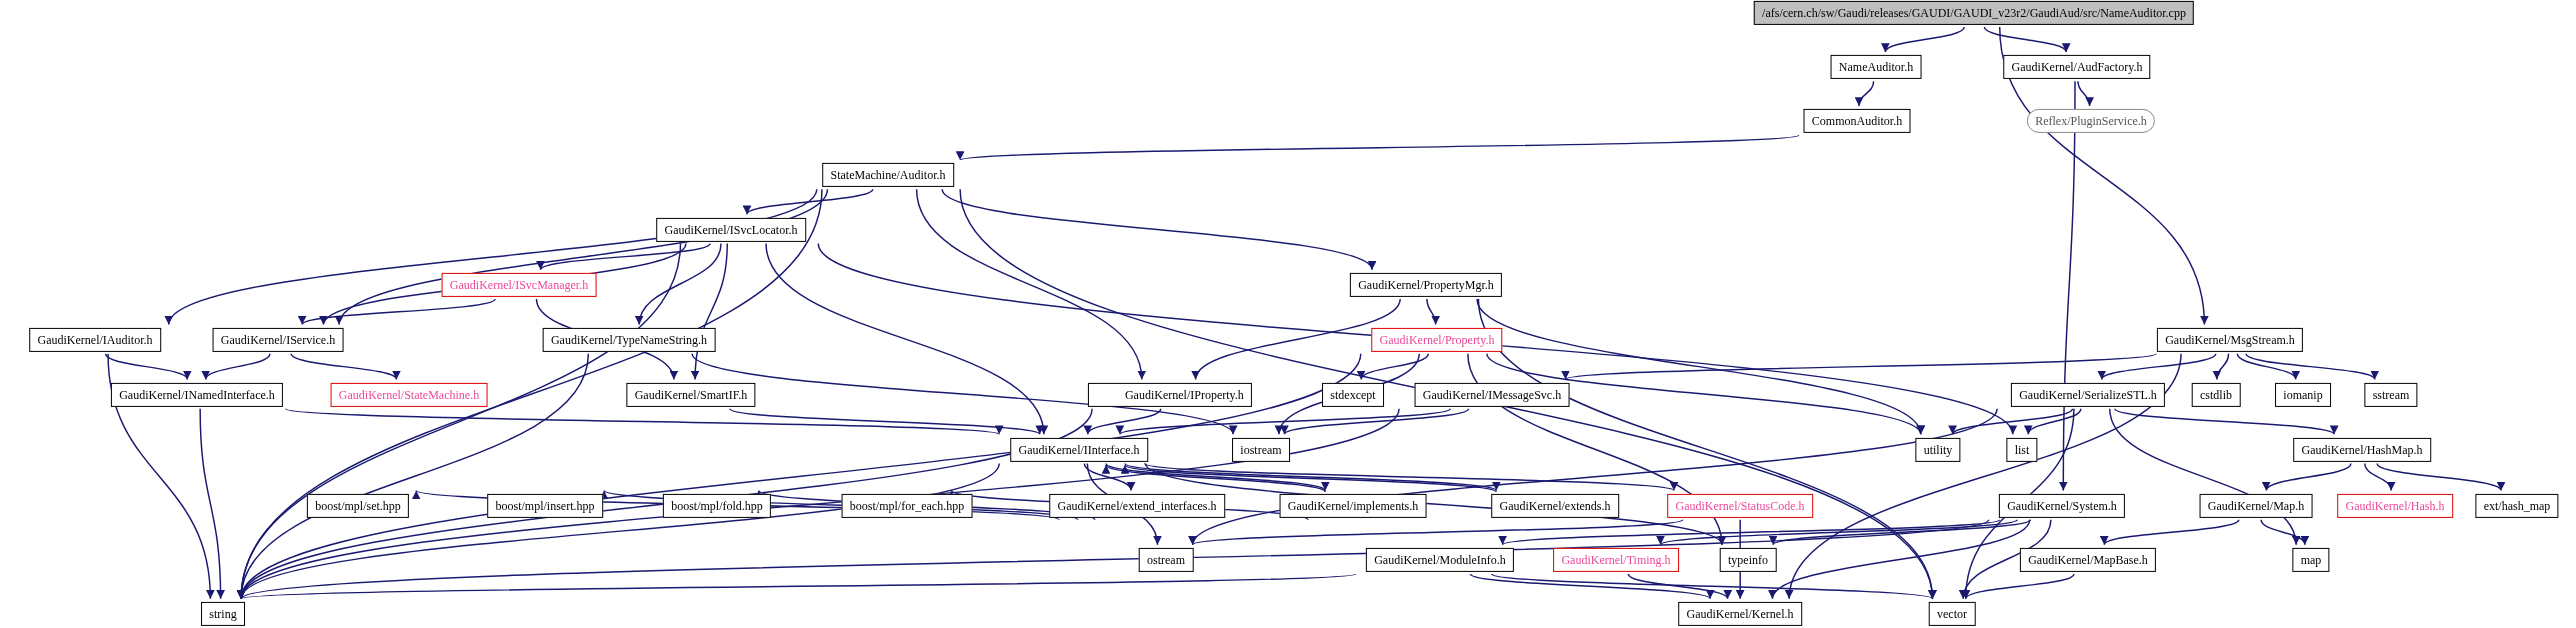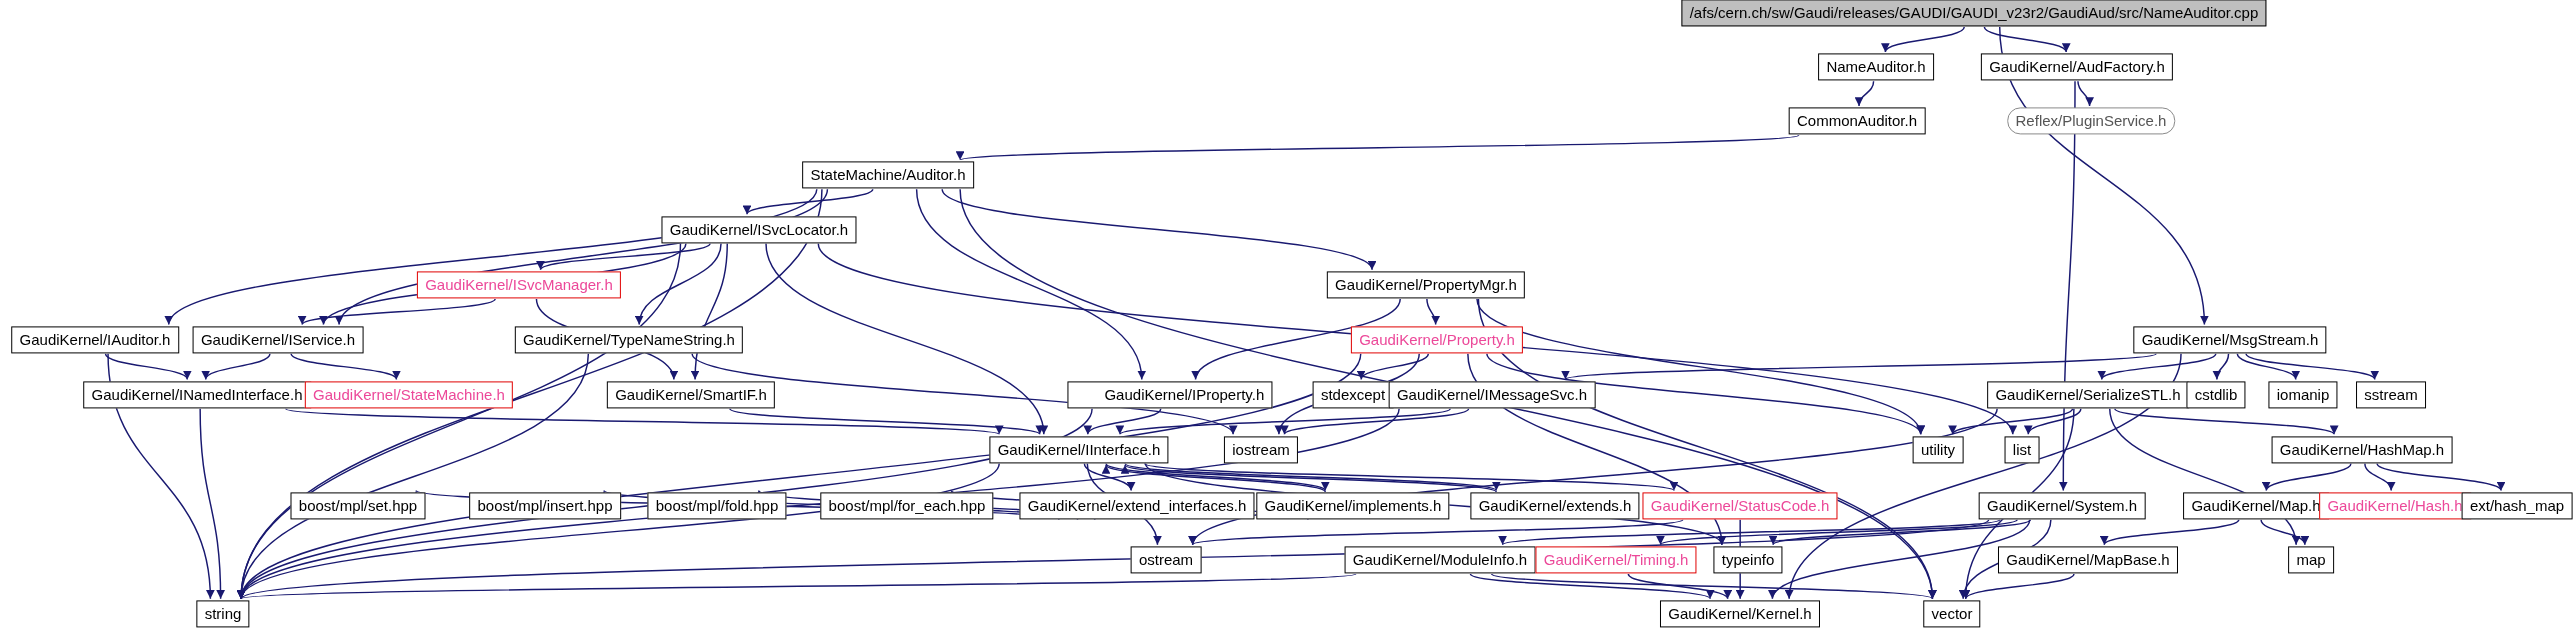--- a/index.html
+++ b/index.html
@@ -6,22 +6,23 @@
   body{
     width:2576px;height:628px;position:relative;overflow:hidden;
     background:#ffffff;
     font-family:"Liberation Sans", sans-serif;
   }
   #edges{position:absolute;left:0;top:0;width:2576px;height:628px;z-index:0;}
   #nodes-layer{position:absolute;left:0;top:0;width:2576px;height:628px;z-index:1;}
   .node{
     position:absolute;transform:translate(-50%,-50%);
     background:#ffffff;border:1.5px solid #000000;color:#000000;
-    font-size:15px;line-height:1;padding:5.1px 7.3px;white-space:nowrap;
+    font-size:12px;line-height:1;padding:5.1px 7.3px;white-space:nowrap;
     box-sizing:border-box;
+    font-family:Liberation Serif, serif;
   }
   .node.main{background:#bfbfbf;font-weight:normal;}
   .node.red{border-color:#e00000;color:#ec4899;}
   .node.muted{border-color:#8a8a8a;color:#555555;}
   .edge{fill:none;stroke:#191970;stroke-width:2px;}
 </style>
 </head>
 <body>
 
 <svg id="edges" xmlns="http://www.w3.org/2000/svg" viewBox="0 0 3523 859" width="2576" height="628">
@@ -121,21 +122,21 @@
     <path d="M2836.5,785 C2836.5,802 2688.5,802 2688.5,819" class="edge" marker-end="url(#arrow)"></path>
   </svg>
 
 <div id="nodes-layer">
     <div class="node main" style="left: 1974px; top: 13px;">/afs/cern.ch/sw/Gaudi/releases/GAUDI/GAUDI_v23r2/GaudiAud/src/NameAuditor.cpp</div>
     <div class="node normal" style="left: 1876px; top: 67px;">NameAuditor.h</div>
     <div class="node normal" style="left: 2077px; top: 67px;">GaudiKernel/AudFactory.h</div>
     <div class="node normal" style="left: 1857px; top: 121px;">CommonAuditor.h</div>
     <div class="node muted" style="left: 2091px; top: 121px; border-radius: 13px;">Reflex/PluginService.h</div>
     <div class="node normal" style="left: 888px; top: 175px;">StateMachine/Auditor.h</div>
-    <div class="node normal" style="left: 731px; top: 230px; margin-left: 28px;">GaudiKernel/ISvcLocator.h</div>
+    <div class="node normal" style="left: 731px; top: 230px;">GaudiKernel/ISvcLocator.h</div>
     <div class="node red" style="left: 519px; top: 285px;">GaudiKernel/ISvcManager.h</div>
     <div class="node normal" style="left: 1426px; top: 285px;">GaudiKernel/PropertyMgr.h</div>
     <div class="node normal" style="left: 95px; top: 340px;">GaudiKernel/IAuditor.h</div>
     <div class="node normal" style="left: 278px; top: 340px;">GaudiKernel/IService.h</div>
     <div class="node normal" style="left: 629px; top: 340px;">GaudiKernel/TypeNameString.h</div>
     <div class="node red" style="left: 1437px; top: 340px;">GaudiKernel/Property.h</div>
     <div class="node normal" style="left: 2230px; top: 340px;">GaudiKernel/MsgStream.h</div>
     <div class="node normal" style="left: 197px; top: 395px;">GaudiKernel/INamedInterface.h</div>
     <div class="node red" style="left: 409px; top: 395px;">GaudiKernel/StateMachine.h</div>
     <div class="node normal" style="left: 691px; top: 395px;">GaudiKernel/SmartIF.h</div>

